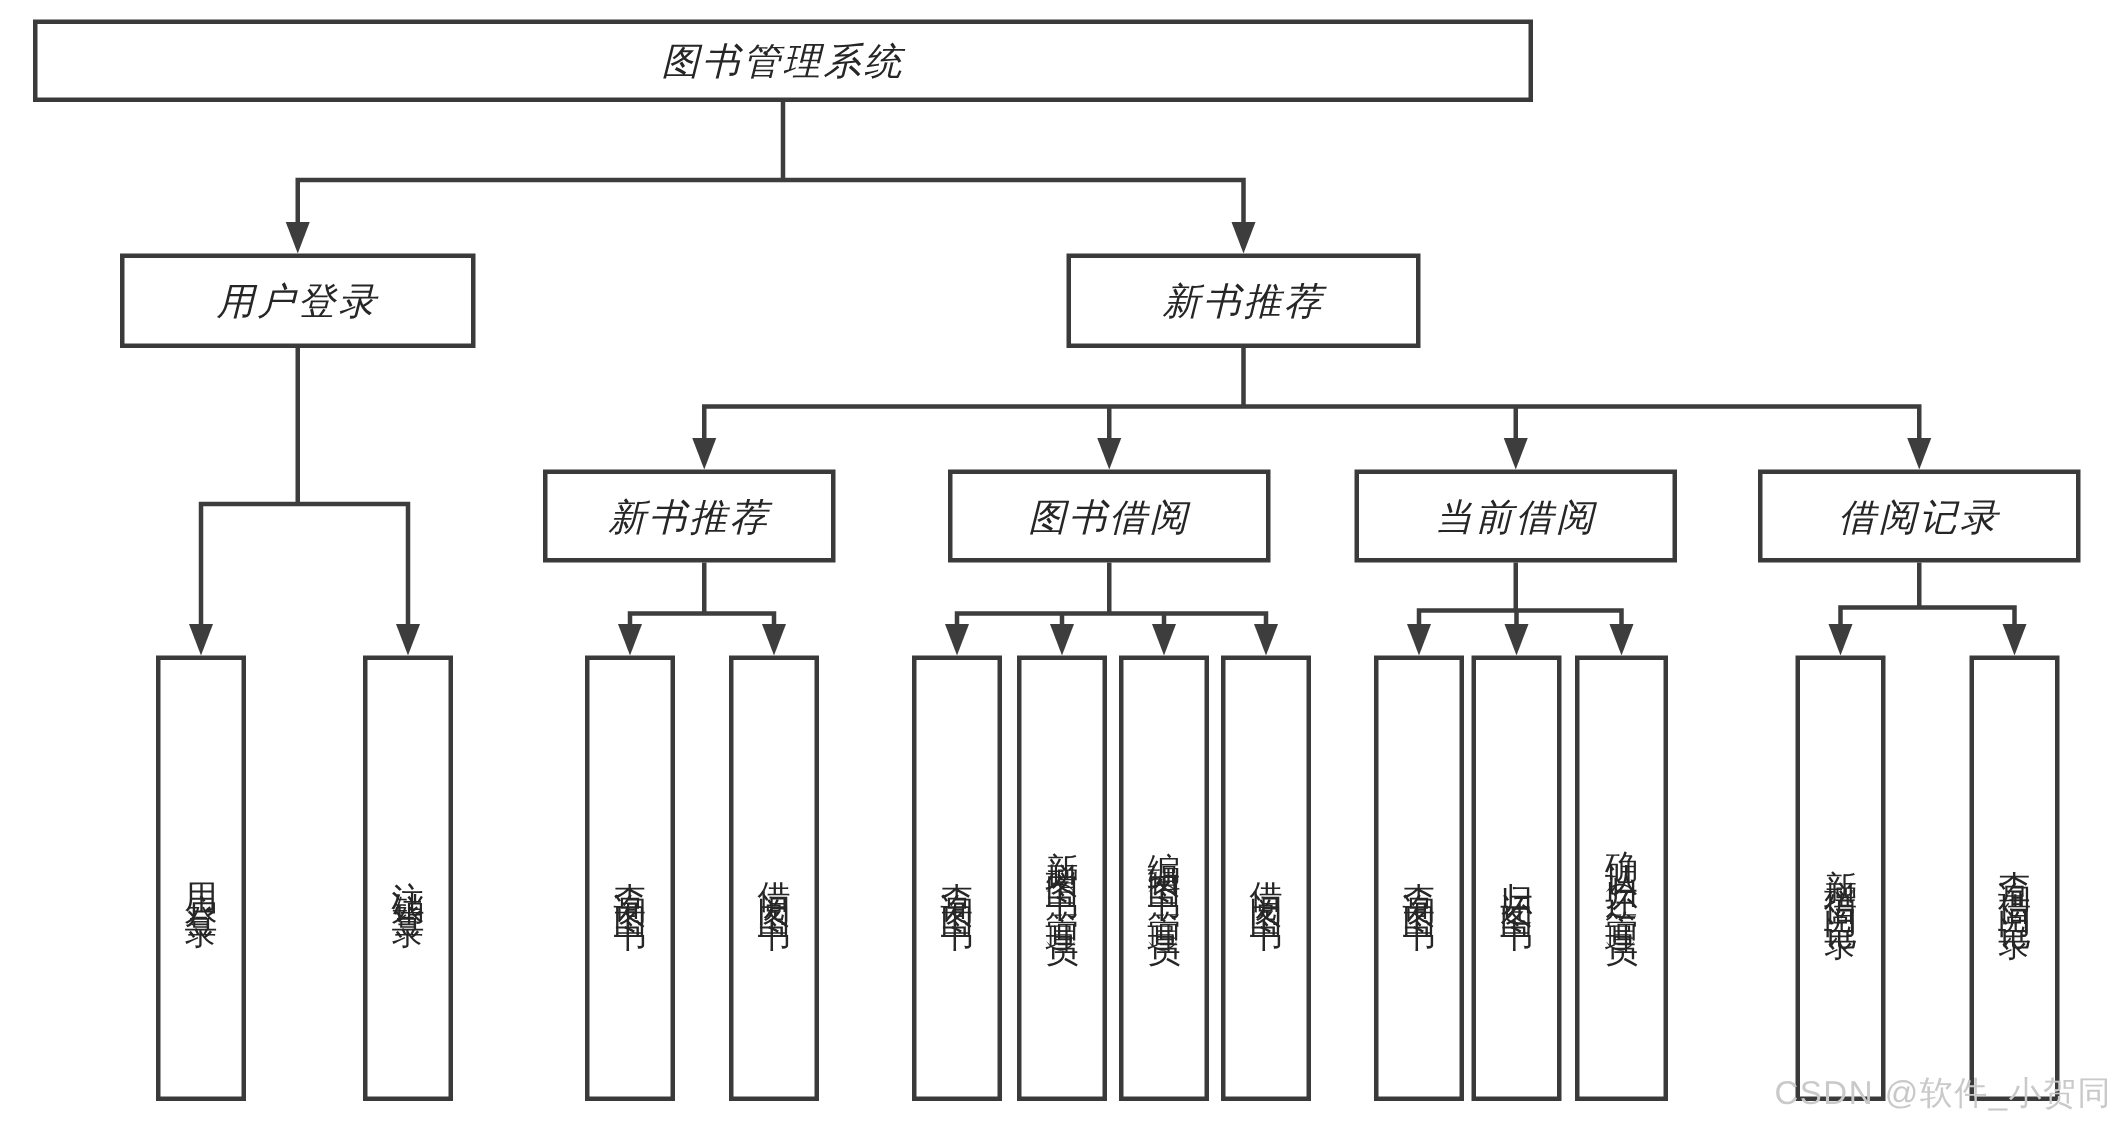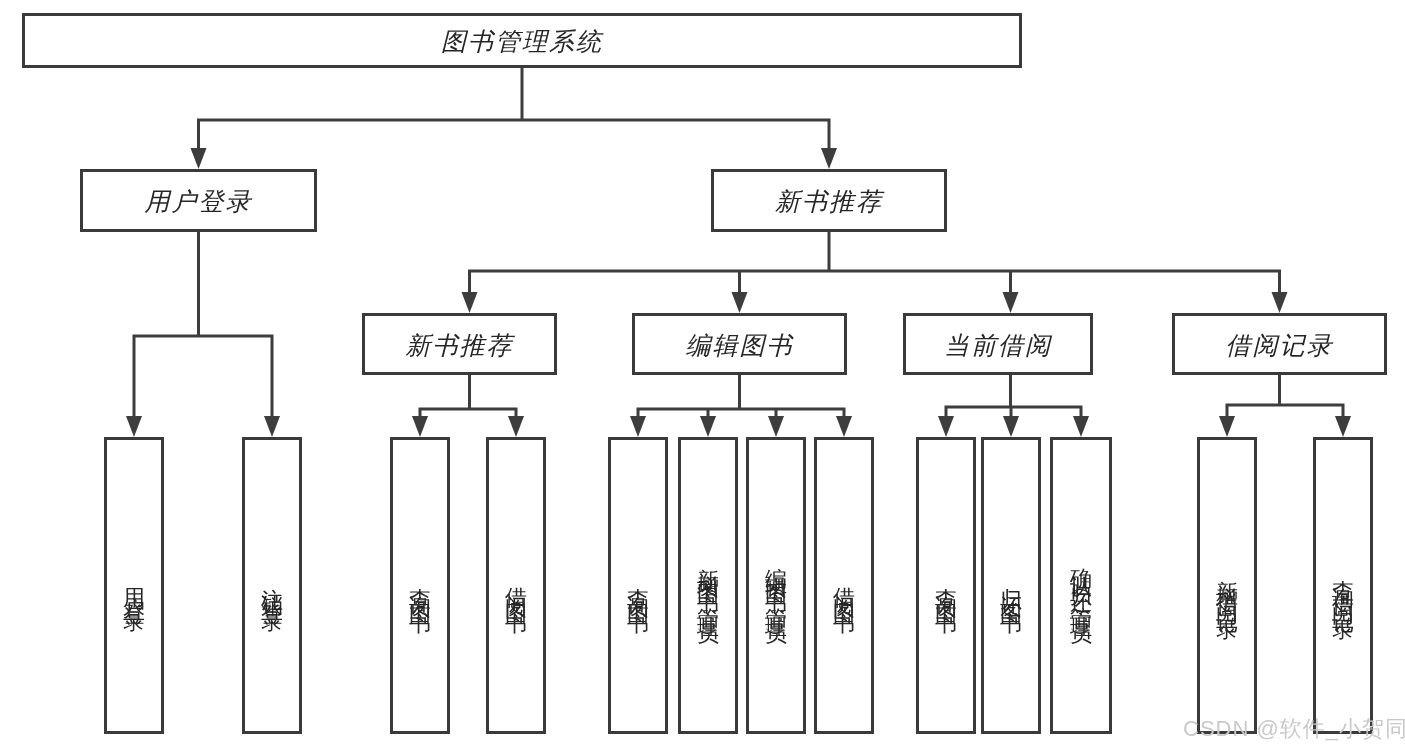--- a/index.html
+++ b/index.html
@@ -108,23 +108,23 @@
     <span>用户登录</span>
   </div>
   <div class="node h" style="left:711px; top:169px; width:236px; height:63px;">
     <span>新书推荐</span>
   </div>
 
   <div class="node h" style="left:362px; top:313px; width:195px; height:62px;">
     <span>新书推荐</span>
   </div>
   <div class="node h" style="left:632px; top:313px; width:215px; height:62px;">
-    <span>编辑图书</span>
+    <span>图书借阅</span>
   </div>
-  <div class="node h" style="left:903px; top:313px; width:190px; height:62px;">
+  <div class="node h" style="left:903px; top:313px; width:215px; height:62px;">
     <span>当前借阅</span>
   </div>
   <div class="node h" style="left:1172px; top:313px; width:215px; height:62px;">
     <span>借阅记录</span>
   </div>
 
   <div class="node v" style="left:104px; top:437px; width:60px; height:297px;">
     <span>用户登录</span>
   </div>
   <div class="node v" style="left:242px; top:437px; width:60px; height:297px;">

